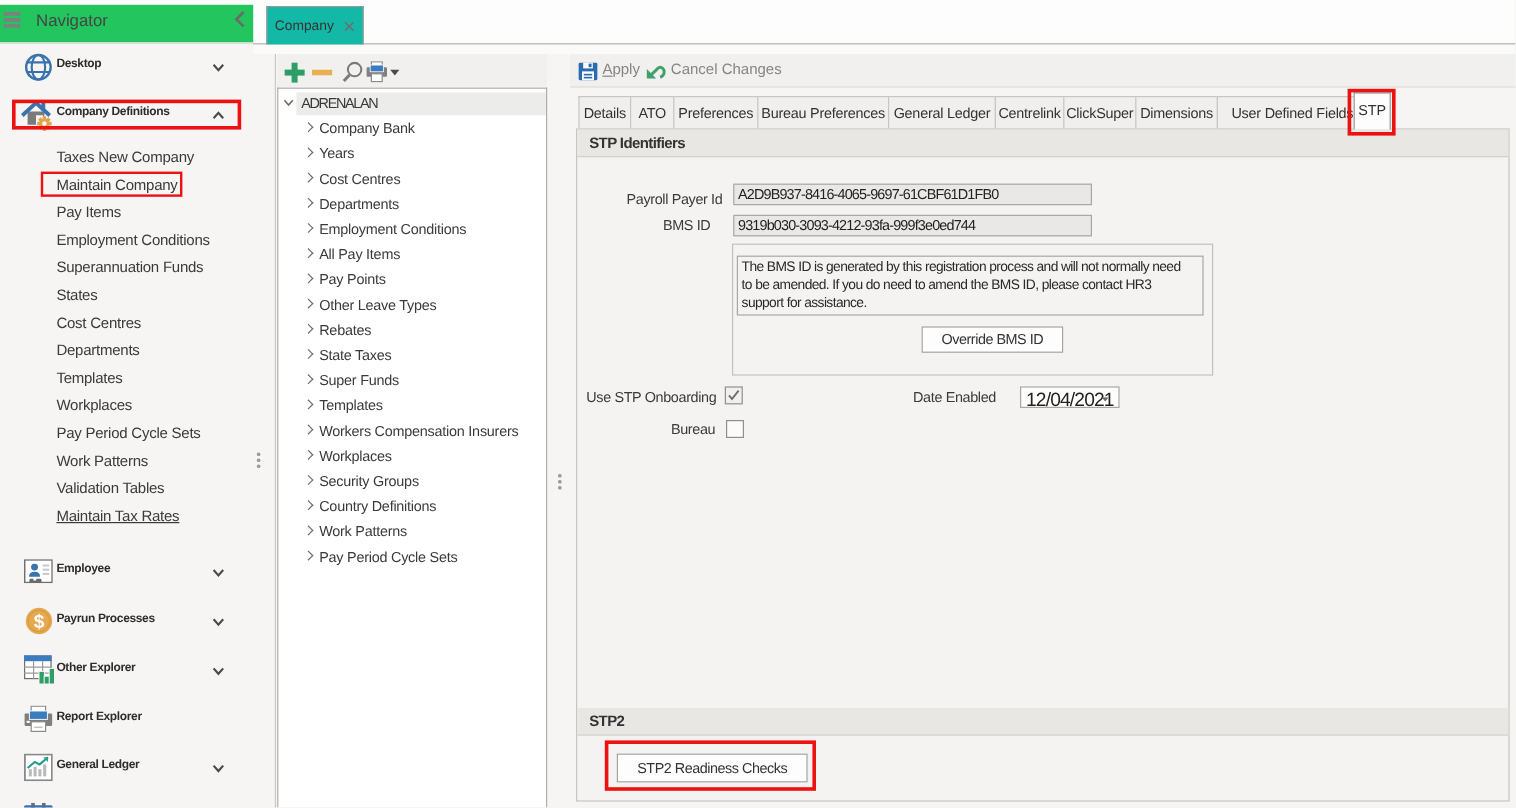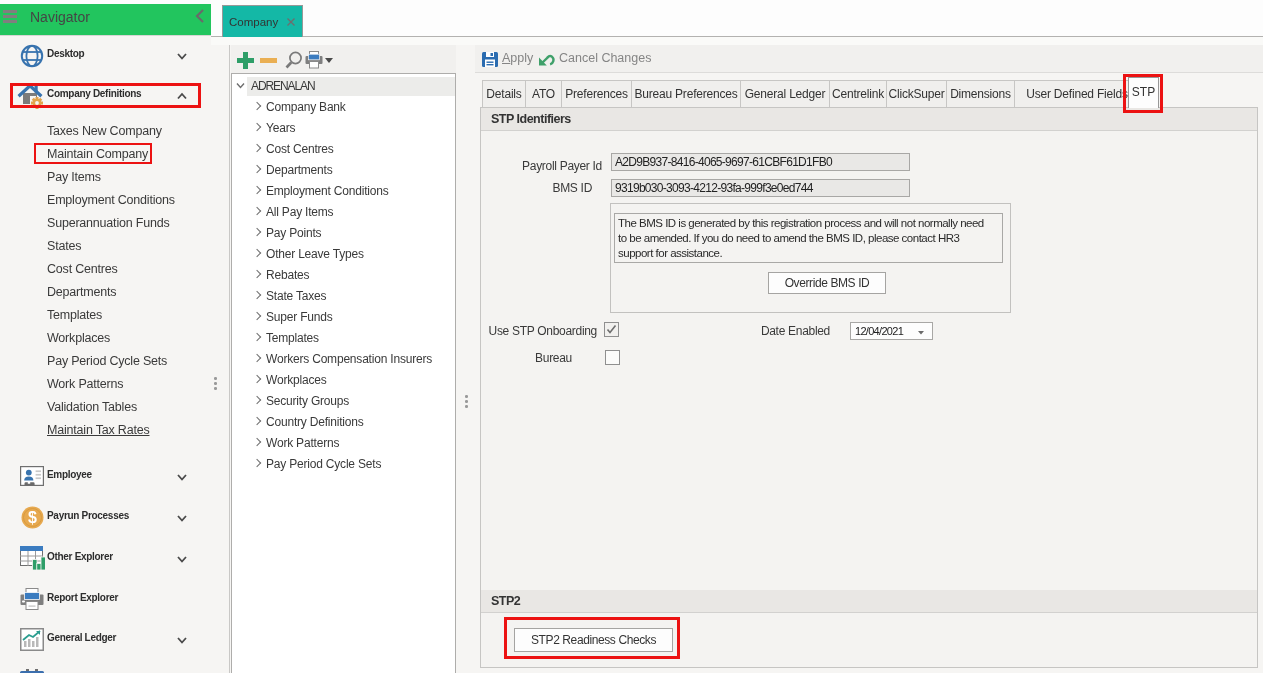--- a/index.html
+++ b/index.html
@@ -292,26 +292,26 @@
 <div class="btn" style="left:768px;top:272px;width:118px;height:22px;line-height:20px;">Override BMS ID</div>
 
 <span class="flabel" style="left:460px;top:324px;width:137px;">Use STP Onboarding</span>
 <div class="cbox" style="left:604px;top:322px;background:#f1f0ee;">
   <svg width="13" height="13" viewBox="0 0 13 13" style="position:absolute;left:0;top:0;">
       <path d="M2.5 6.5 L5 9.5 L10.5 2.5" fill="none" stroke="#6e6e6e" stroke-width="1.6"></path>
     </svg>
 </div>
 <span class="flabel" style="left:700px;top:324px;width:130px;">Date Enabled</span>
 <div style="position:absolute;left:850px;top:322px;width:83px;height:18px;background:#fdfdfd;border:1px solid #a8a7a5;font-size:12px;color:#222;">
-  <span style="position:absolute;left:4px;top:2px;letter-spacing:-0.7px;font-size:11px;">12/04/2021</span>
+  <span style="position:absolute;left:4px;top:2px;letter-spacing:-0.7px;font-size:16px;">12/04/2021</span>
   <svg style="position:absolute;right:8px;top:8px;" width="6" height="3.5" viewBox="0 0 6 3.5">
       <path d="M0 0 L6 0 L3 3.5 Z" fill="#6a6a6a"></path>
     </svg>
 </div>
-<span class="flabel" style="left:436px;top:351px;width:136px;">Bureau</span>
+<span class="flabel" style="left:460px;top:351px;width:136px;">Bureau</span>
 <div class="cbox" style="left:605px;top:350px;"></div>
 
 <div class="grphdr" style="left:481px;top:590px;width:776px;position:absolute;">STP2</div>
 <div class="btn" style="left:514px;top:628px;width:159px;height:24px;line-height:22px;">STP2 Readiness Checks</div>
 
 <div class="redbox" style="left:10px;top:83px;width:191px;height:25px;"></div>
 <div class="redbox" style="left:34px;top:143px;width:118px;height:21px;border-width:2px;"></div>
 <div class="redbox" style="left:1123px;top:74px;width:40px;height:39px;"></div>
 <div class="redbox" style="left:504px;top:617px;width:176px;height:42px;"></div>
 

